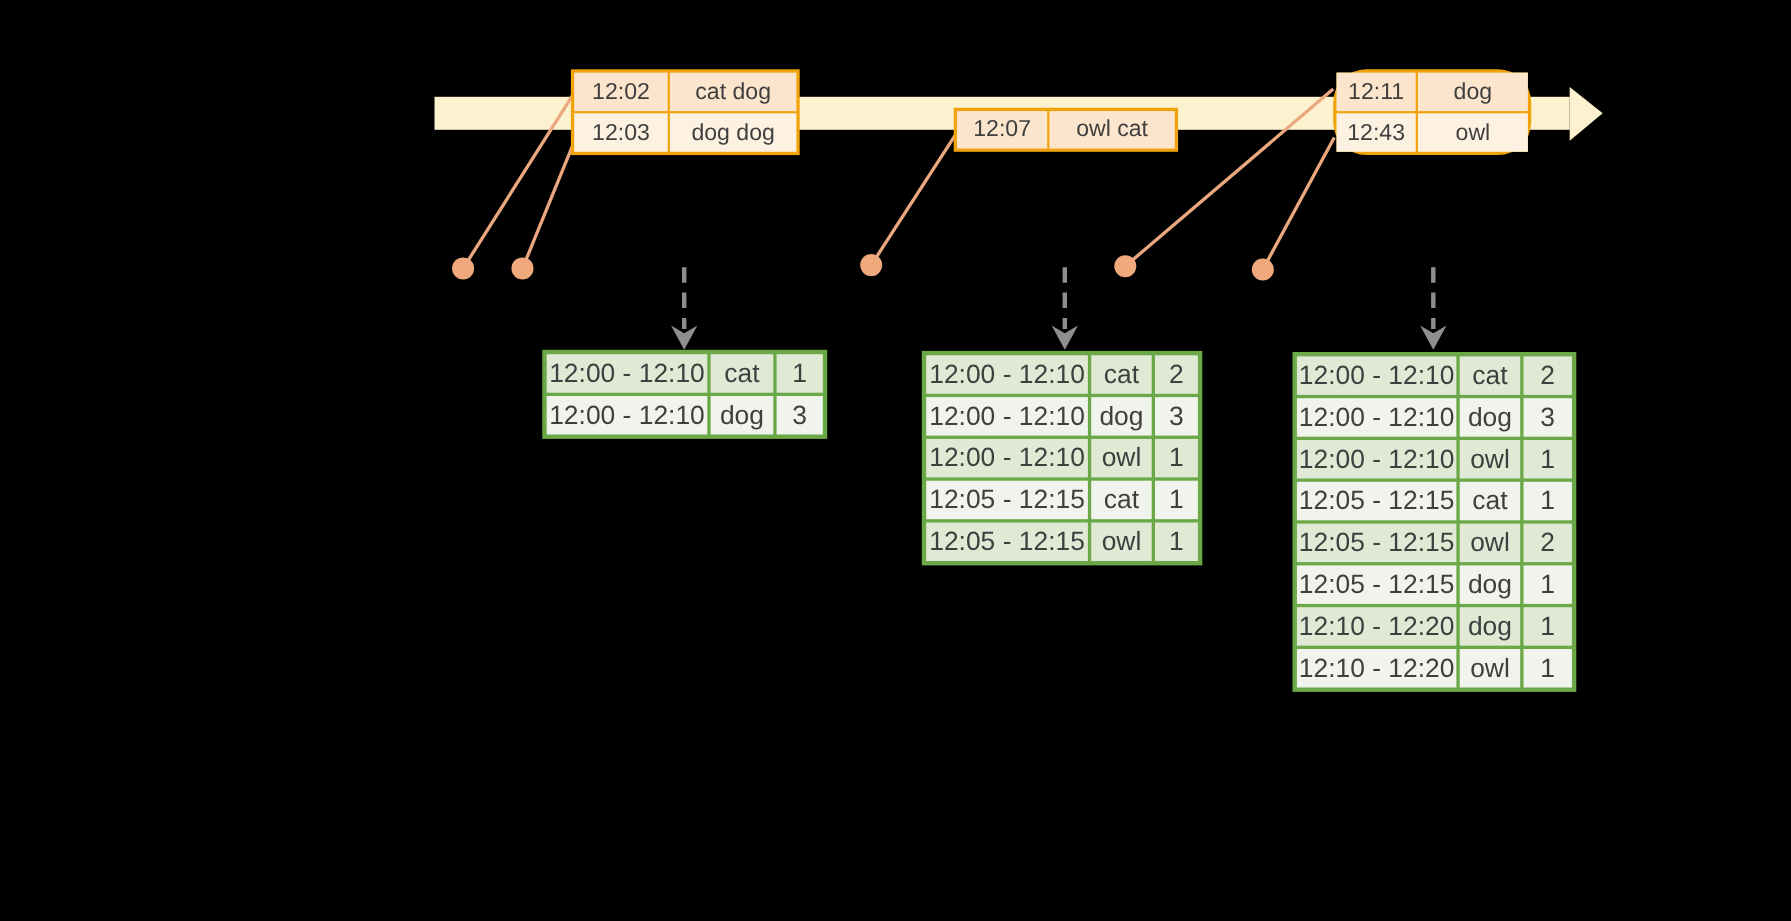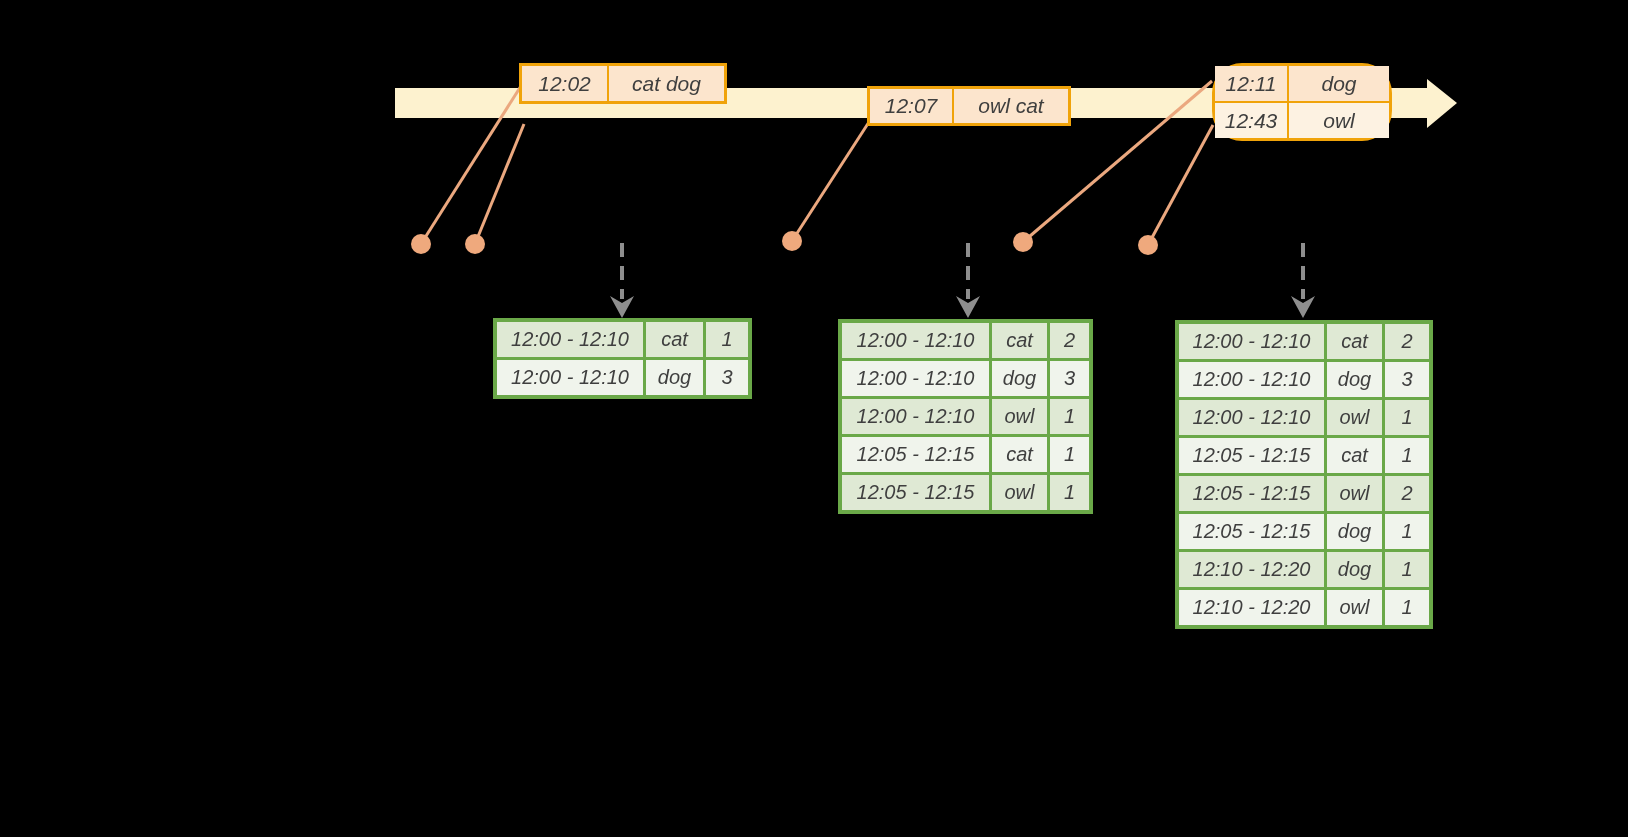--- a/index.html
+++ b/index.html
@@ -6,50 +6,50 @@
     --background:#000000; --timeline-fill:#fdf2cf; --event-border:#f0a30a;
     --event-row-fill-a:#fce5cd; --event-row-fill-b:#fdf2e2;
     --marker:#efa97d; --connector:#eba87f; --trigger-arrow:#8e8e8e;
     --result-border:#6aa848; --result-row-fill-a:#dfe9d4; --result-row-fill-b:#f0f4ec;
     --text:#3f3f3f;
   }
   html,body{margin:0;padding:0;background:var(--background);}
   #canvas{
     position:relative;width:1541px;height:837px;overflow:hidden;
     background:var(--background);
-    font-family:"Liberation Sans", sans-serif;color:var(--text);font-style:italic;
+    font-family:"Liberation Sans", sans-serif;color:var(--text);
   }
   #connectors{position:absolute;left:0;top:0;width:1628px;height:837px;}
 
   
   .etable{
     position:absolute;display:flex;flex-direction:column;gap:2px;
     background:var(--event-border);padding:3px;box-sizing:border-box;
   }
   .etable .row{display:grid;gap:2px;background:var(--event-border);}
   .etable .cell{
     display:flex;align-items:center;justify-content:center;
     height:35px;font-size:21px;color:var(--text);
   }
   .etable .row:nth-child(odd) .cell{background:var(--event-row-fill-a);}
   .etable .row:nth-child(even) .cell{background:var(--event-row-fill-b);}
   #etable1{left:519px;top:63px;} #etable1 .row{grid-template-columns:85px 115px;}
-  #etable2{left:867px;top:86px;} #etable2 .row{grid-template-columns:82px 114px;}
+  #etable2{left:867px;top:98px;} #etable2 .row{grid-template-columns:82px 114px;}
   #etable2 .cell{height:34px;}
   #etable3{left:1212px;top:63px;border-radius:30px;} #etable3 .row{grid-template-columns:72px 100px;}
 
   
   .gtable{
     position:absolute;display:flex;flex-direction:column;gap:3px;
     background:var(--result-border);padding:4px;box-sizing:border-box;
   }
   .gtable .row{display:grid;gap:3px;background:var(--result-border);}
   .gtable .cell{
     display:flex;align-items:center;justify-content:center;
-    height:35px;font-size:20px;color:var(--text);
+    height:35px;font-size:24px;color:var(--text);
   }
   .gtable .row:nth-child(odd) .cell{background:var(--result-row-fill-a);}
   .gtable .row:nth-child(even) .cell{background:var(--result-row-fill-b);}
   #gtable1{left:493px;top:318px;} #gtable1 .row{grid-template-columns:146px 57px 42px;}
   #gtable2{left:838px;top:319px;} #gtable2 .row{grid-template-columns:147px 55px 39px;}
   #gtable3{left:1175px;top:320px;} #gtable3 .row{grid-template-columns:145px 55px 44px;}
 </style>
 </head>
 <body>
 
@@ -77,20 +77,24 @@
     <line x1="968" y1="243" x2="968" y2="299" style="stroke:var(--trigger-arrow);stroke-width:4;" stroke-dasharray="14 9"></line>
     <path d="M956,296 L968,318 L980,296 L968,303 Z" style="fill:var(--trigger-arrow);"></path>
     <line x1="1303" y1="243" x2="1303" y2="299" style="stroke:var(--trigger-arrow);stroke-width:4;" stroke-dasharray="14 9"></line>
     <path d="M1291,296 L1303,318 L1315,296 L1303,303 Z" style="fill:var(--trigger-arrow);"></path>
   </svg>
 
   <div class="etable" id="etable1">
     <div class="row">
       <div class="cell">12:02</div>
       <div class="cell">cat dog</div>
+    </div>
+    <div class="row">
+      <div class="cell">12:03</div>
+      <div class="cell">dog dog</div>
     </div>
   </div>
 
   <div class="etable" id="etable2">
     <div class="row">
       <div class="cell">12:07</div>
       <div class="cell">owl cat</div>
     </div>
   </div>
 

